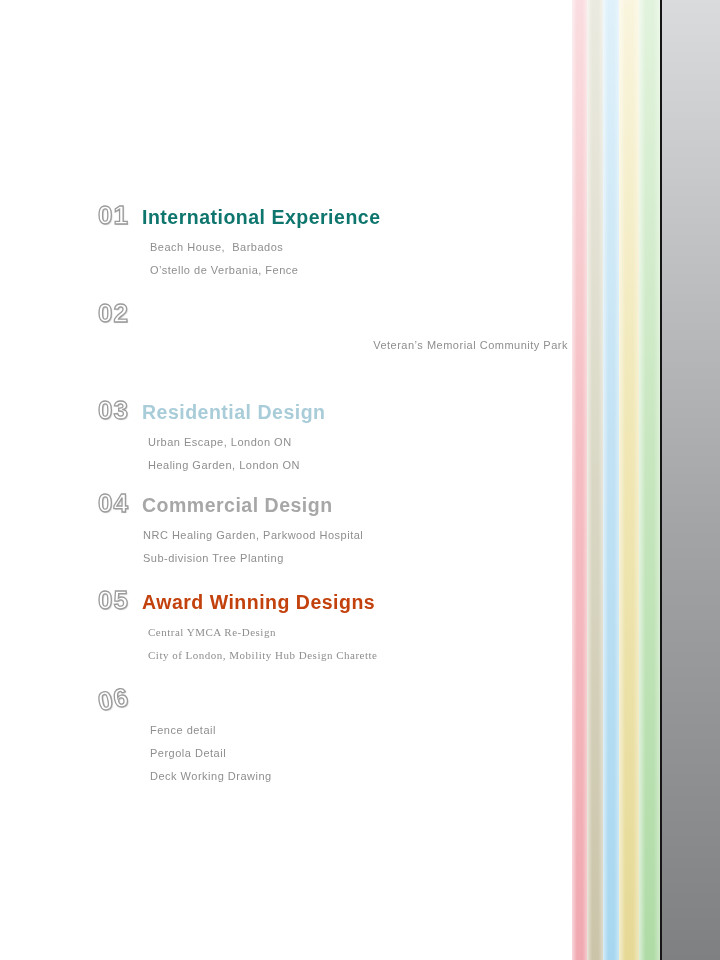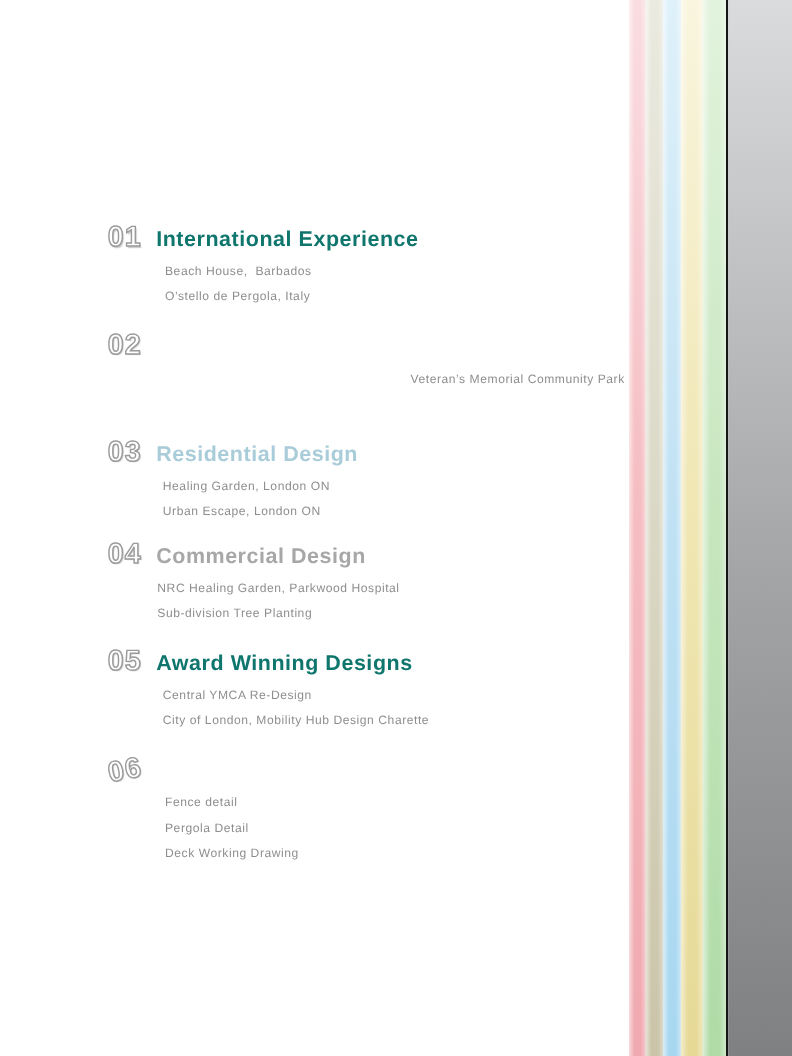--- a/index.html
+++ b/index.html
@@ -61,57 +61,57 @@
 
 <div class="page">
   <div class="toc" id="toc">
       <div class="toc-section" style="top: 200px;">
         <div class="head">
           <span class="num" style="-webkit-text-stroke: 1.3px rgb(155, 155, 155);">01</span>
           <span class="title" style="color: #0f766e;">International Experience</span>
         </div>
         <div class="items" style="margin-left: 52px;">
           <div class="toc-item" style="color: rgb(142, 142, 142);">Beach House,  Barbados</div>
-          <div class="toc-item" style="color: rgb(142, 142, 142);">O’stello de Pergola, Italy</div>
+          <div class="toc-item" style="color: rgb(142, 142, 142);">O’stello de Verbania, Fence</div>
         </div>
       </div>
       <div class="toc-section" style="top: 298px;">
         <div class="head">
           <span class="num" style="-webkit-text-stroke: 1.3px rgb(155, 155, 155);">02</span>
         </div>
         <div class="items" style="margin-left: 54px;">
           <div class="toc-item" style="color: rgb(142, 142, 142); text-align: right;">Veteran’s Memorial Community Park</div>
         </div>
       </div>
       <div class="toc-section" style="top: 395px;">
         <div class="head">
           <span class="num" style="-webkit-text-stroke: 1.3px rgb(155, 155, 155);">03</span>
           <span class="title" style="color: rgb(169, 204, 217);">Residential Design</span>
         </div>
         <div class="items" style="margin-left: 50px;">
+          <div class="toc-item" style="color: rgb(142, 142, 142);">Urban Escape, London ON</div>
           <div class="toc-item" style="color: rgb(142, 142, 142);">Healing Garden, London ON</div>
-          <div class="toc-item" style="color: rgb(142, 142, 142);">Urban Escape, London ON</div>
         </div>
       </div>
       <div class="toc-section" style="top: 488px;">
         <div class="head">
           <span class="num" style="-webkit-text-stroke: 1.3px rgb(155, 155, 155);">04</span>
           <span class="title" style="color: rgb(167, 167, 167);">Commercial Design</span>
         </div>
         <div class="items" style="margin-left: 45px;">
           <div class="toc-item" style="color: rgb(142, 142, 142);">NRC Healing Garden, Parkwood Hospital</div>
           <div class="toc-item" style="color: rgb(142, 142, 142);">Sub-division Tree Planting</div>
         </div>
       </div>
       <div class="toc-section" style="top: 585px;">
         <div class="head">
           <span class="num" style="-webkit-text-stroke: 1.3px rgb(155, 155, 155);">05</span>
-          <span class="title" style="color: #0f766e;">Award Winning Designs</span>
+          <span class="title" style="color: #c2410c;">Award Winning Designs</span>
         </div>
-        <div class="items" style="margin-left: 50px;">
+        <div class="items" style="margin-left: 50px; font-family: Liberation Serif, serif;">
           <div class="toc-item" style="color: rgb(142, 142, 142);">Central YMCA Re-Design</div>
           <div class="toc-item" style="color: rgb(142, 142, 142);">City of London, Mobility Hub Design Charette</div>
         </div>
       </div>
       <div class="toc-section" style="top: 683px;">
         <div class="head">
           <span class="num" style="-webkit-text-stroke: 1.3px rgb(155, 155, 155); transform: rotate(-11deg);">06</span>
         </div>
         <div class="items" style="margin-left: 52px;">
           <div class="toc-item" style="color: rgb(142, 142, 142);">Fence detail</div>

